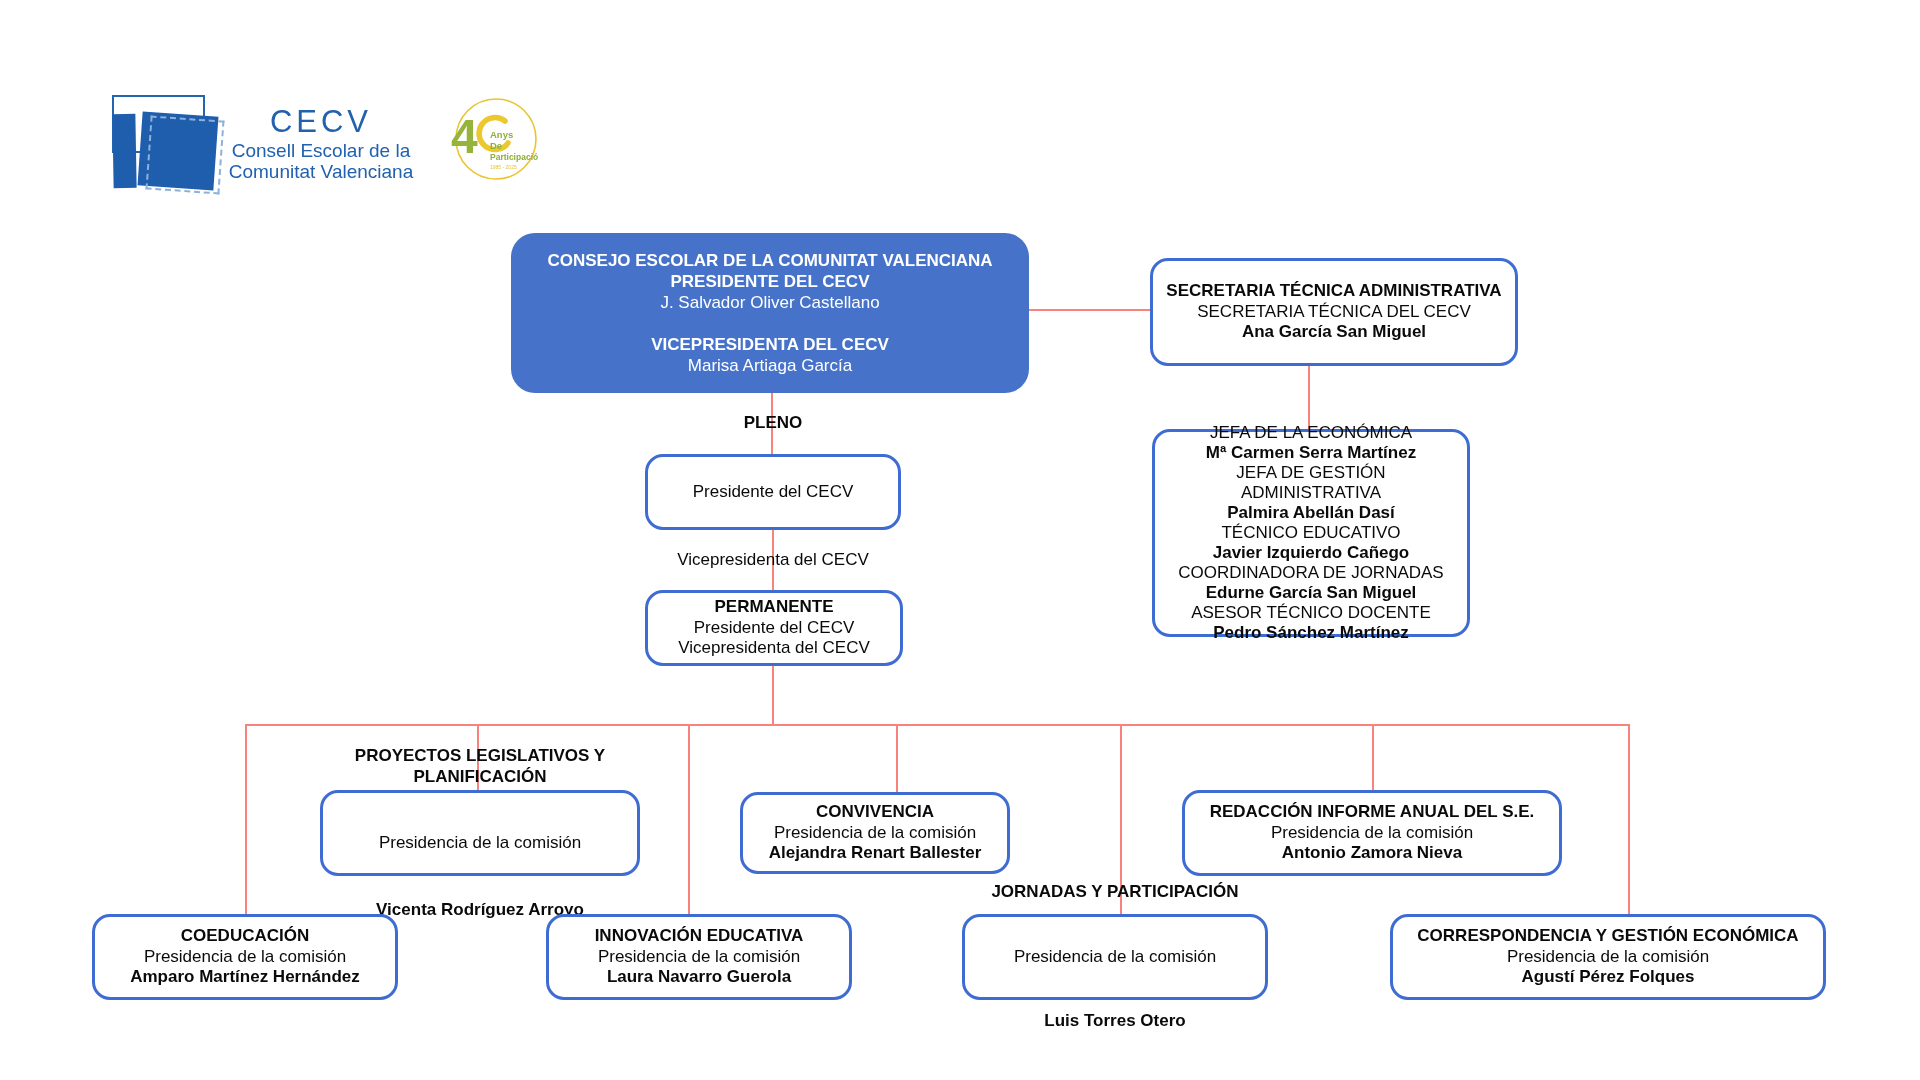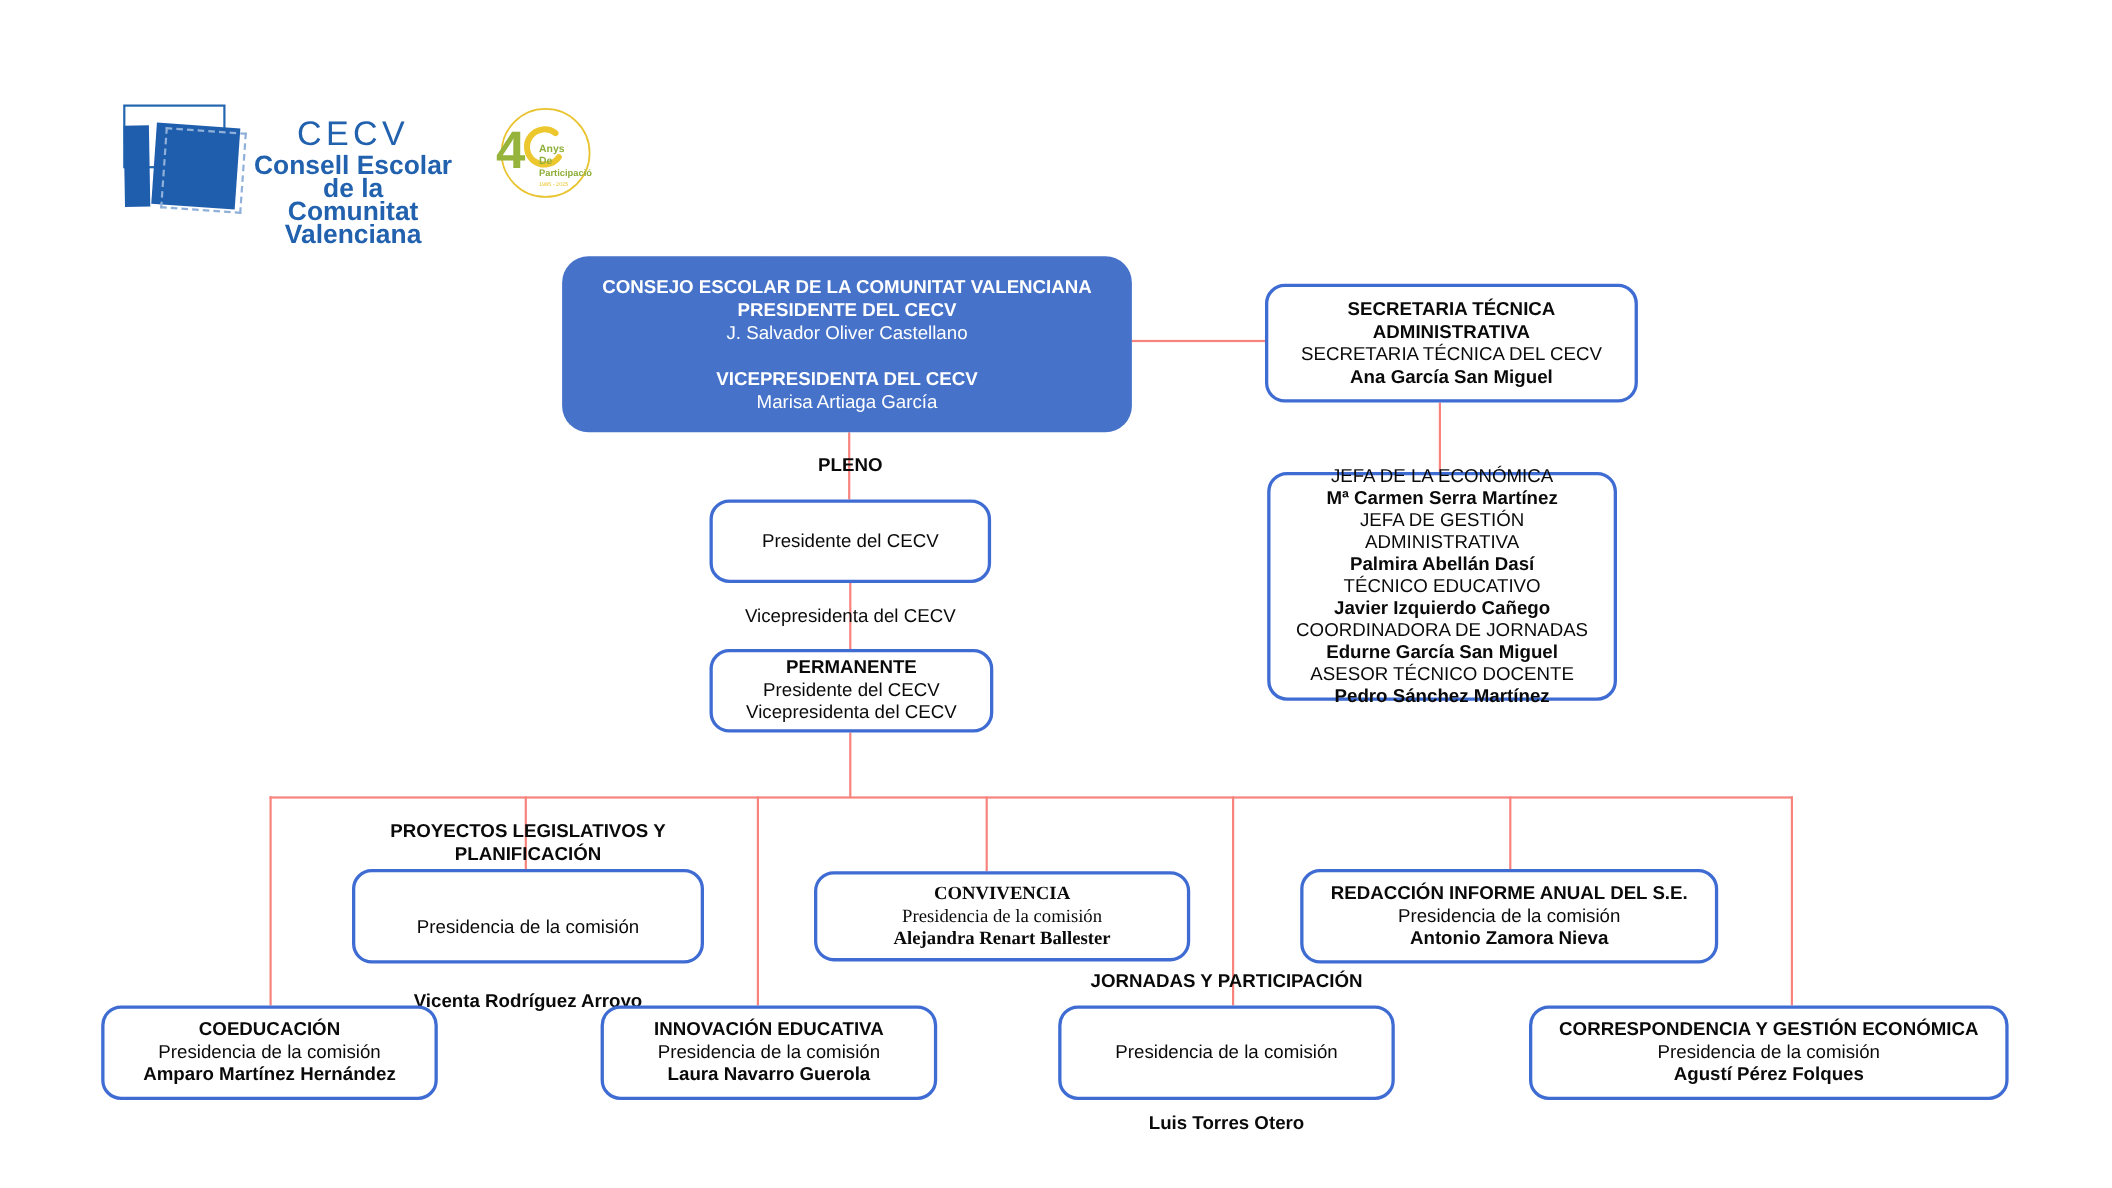--- a/index.html
+++ b/index.html
@@ -15,21 +15,21 @@
   .canvas{position:relative;width:1920px;height:1080px;background:#ffffff;overflow:hidden;}
 
   
   .logo-mark{position:absolute;left:112px;top:93px;width:115px;height:102px;}
   .lm-outline{position:absolute;left:0;top:2px;width:93px;height:58px;border:2px solid #2266b0;background:transparent;}
   .lm-bar{position:absolute;left:1px;top:21px;width:23px;height:74px;background:var(--logo-blue);transform:rotate(-1deg);}
   .lm-square{position:absolute;left:28px;top:21px;width:76px;height:74px;background:var(--logo-blue);transform:rotate(4deg);}
   .lm-dashed{position:absolute;left:36px;top:25px;width:74px;height:74px;border:2px dashed #8fb0d9;transform:rotate(4deg);}
   .logo-text{position:absolute;left:224px;top:104px;width:194px;text-align:center;color:var(--text-blue);}
   .logo-acronym{font-size:31px;font-weight:normal;letter-spacing:4px;}
-  .logo-sub{font-size:24px;font-weight:bold;line-height:21px;margin-top:0;}
+  .logo-sub{font-size:19px;font-weight:normal;line-height:21px;margin-top:0;}
   .logo-sub:first-of-type{margin-top:12px;}
 
   
   .badge{position:absolute;left:450px;top:97px;}
 
   
   .line{position:absolute;background:var(--line-red);}
 
   
   .node{
@@ -37,26 +37,26 @@
     border-radius:18px;display:flex;flex-direction:column;justify-content:center;
     text-align:center;font-size:17px;line-height:20.5px;color:#0a0a0a;padding:4px 12px;
     z-index:2;
   }
   .node .b{font-weight:bold;}
   .node.blue{
     background:var(--blue-fill);border:none;border-radius:24px;color:#ffffff;
     line-height:21px;
   }
   #box-presidencia{left:511px;top:233px;width:518px;height:160px;}
-  #box-secretaria{left:1150px;top:258px;width:339px;height:108px;}
+  #box-secretaria{left:1150px;top:258px;width:368px;height:108px;}
   #box-equipo{left:1152px;top:429px;width:318px;height:208px;line-height:20px;}
   #box-pleno{left:645px;top:454px;width:256px;height:76px;gap:48px;}
   #box-permanente{left:645px;top:590px;width:258px;height:76px;}
   #box-proyectos{left:320px;top:790px;width:320px;height:86px;gap:46px;}
-  #box-convivencia{left:740px;top:792px;width:342px;height:82px;font-family:Liberation Serif, serif;}
+  #box-convivencia{left:740px;top:792px;width:270px;height:82px;}
   #box-redaccion{left:1182px;top:790px;width:380px;height:86px;}
   #box-coeducacion{left:92px;top:914px;width:306px;height:86px;}
   #box-innovacion{left:527px;top:914px;width:306px;height:86px;margin-left:19px;}
   #box-jornadas{left:962px;top:914px;width:306px;height:86px;gap:44px;}
   #box-correspondencia{left:1390px;top:914px;width:436px;height:86px;}
 </style>
 </head>
 <body>
 
 <div class="canvas">

